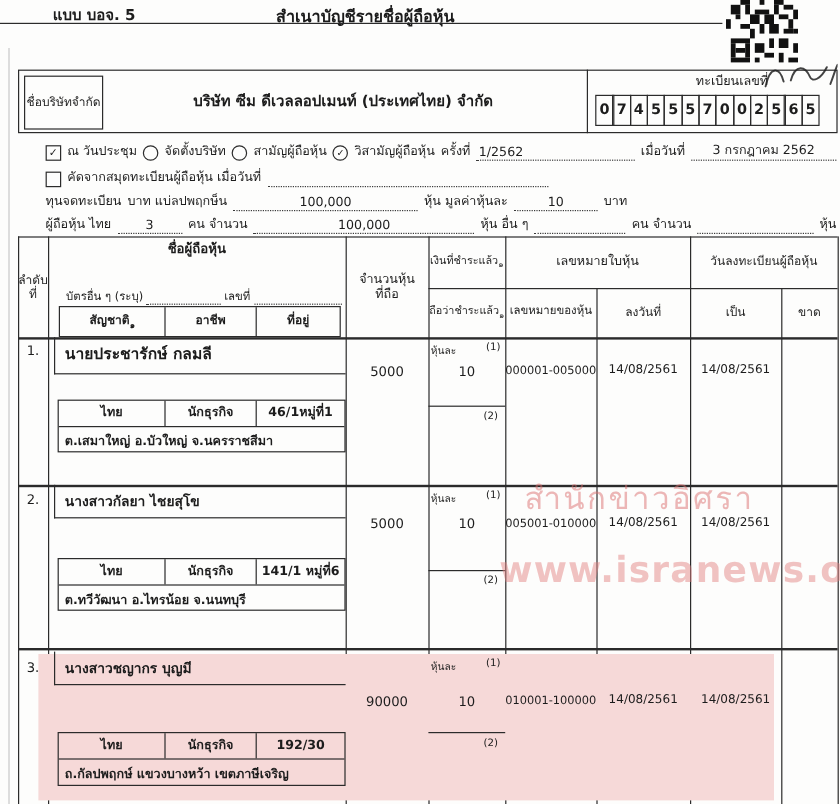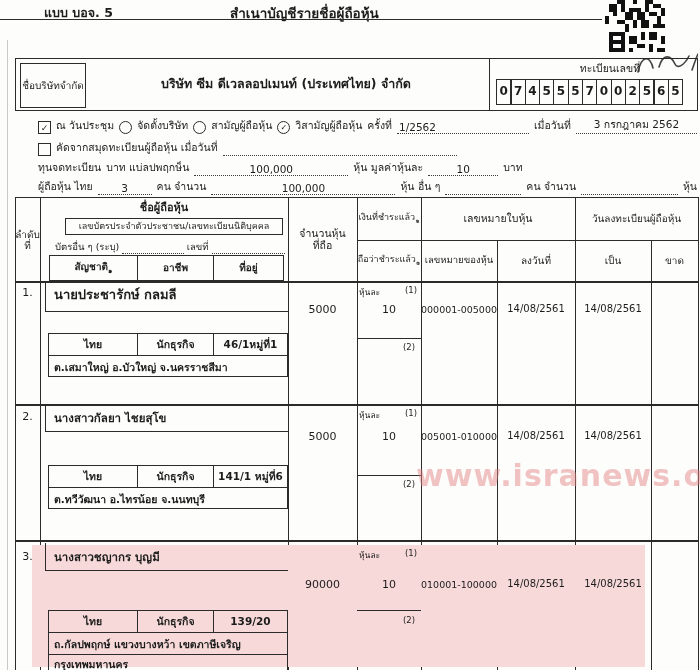--- a/index.html
+++ b/index.html
@@ -183,23 +183,20 @@
     <div class="vl" style="left:636px;top:43px;height:430px;"></div>
     <div class="vl" style="left:683px;top:0;height:473px;"></div>
 
     <div class="cell" style="left:0;top:18px;width:25px;height:50px;flex-direction:column;font-size:10px;">
       <span>ลำดับ</span>
       <span>ที่</span>
     </div>
     <div class="cell bold" style="left:25px;top:3px;width:248px;height:16px;font-size:11px;">
       <span>ชื่อผู้ถือหุ้น</span>
     </div>
-    <div class="cell" style="left:50px;top:21px;width:218px;height:17px;border:1.2px solid #2b2b2b;box-sizing:border-box;font-size:9px;">
-      <span>เลขบัตรประจำตัวประชาชน/เลขทะเบียนนิติบุคคล</span>
-    </div>
     <div class="abs" style="left:40px;top:42px;width:230px;display:flex;align-items:flex-end;gap:3px;font-size:9.5px;white-space:nowrap;">
       <span>บัตรอื่น ๆ (ระบุ)</span>
       <span class="dot" style="width:58px;"></span>
       <span>เลขที่</span>
       <span class="dot" style="width:70px;"></span>
     </div>
     <div class="abs" style="left:34px;top:58px;width:235px;height:26px;border:1.2px solid #2b2b2b;box-sizing:border-box;display:flex;">
       <div class="cell bold" style="position:static;width:88px;border-right:1.2px solid #2b2b2b;box-sizing:border-box;font-size:10px;">
         <span><span>สัญชาติ</span><sub class="fn">๑</sub></span>
       </div>
@@ -358,28 +355,28 @@
         </div>
       <div class="abs" style="left:33px;top:70px;width:240px;border:1.2px solid #2b2b2b;box-sizing:border-box;">
         <div style="display:flex;height:21px;border-bottom:1.2px solid #2b2b2b;">
           <div class="cell bold" style="position:static;width:89px;border-right:1.2px solid #2b2b2b;box-sizing:border-box;font-size:10.5px;">
               <span>ไทย</span>
             </div>
           <div class="cell bold" style="position:static;width:76px;border-right:1.2px solid #2b2b2b;box-sizing:border-box;font-size:10.5px;">
               <span>นักธุรกิจ</span>
             </div>
           <div class="cell bold" style="position:static;flex:1;font-size:10.5px;">
-              <span>139/20</span>
+              <span>192/30</span>
             </div>
         </div>
         <div class="bold" style="height:21px;padding:3px 0 0 5px;font-size:10.5px;box-sizing:border-box;"><span>ถ.กัลปพฤกษ์  แขวงบางหว้า  เขตภาษีเจริญ</span></div>
       </div>
-      <div class="abs bold" style="left:33px;top:113px;width:240px;height:17px;border-left:1.2px solid #2b2b2b;border-right:1.2px solid #2b2b2b;box-sizing:border-box;padding:3px 0 0 5px;font-size:10.5px;">
-        <span>กรุงเทพมหานคร</span>
-      </div>
-    </div>
-  </div>
-
+    </div>
+  </div>
+
+  <div class="wm" style="left:437px;top:394px;font-size:26px;letter-spacing:2px;color:rgba(219,112,112,0.50);">
+    <span>สำนักข่าวอิศรา</span>
+  </div>
   <div class="wm bold" style="left:416px;top:458px;font-size:30px;letter-spacing:1px;color:rgba(226,130,130,0.48);">
     <span>www.isranews.org</span>
   </div>
 
 </div>
 
 </body></html>

